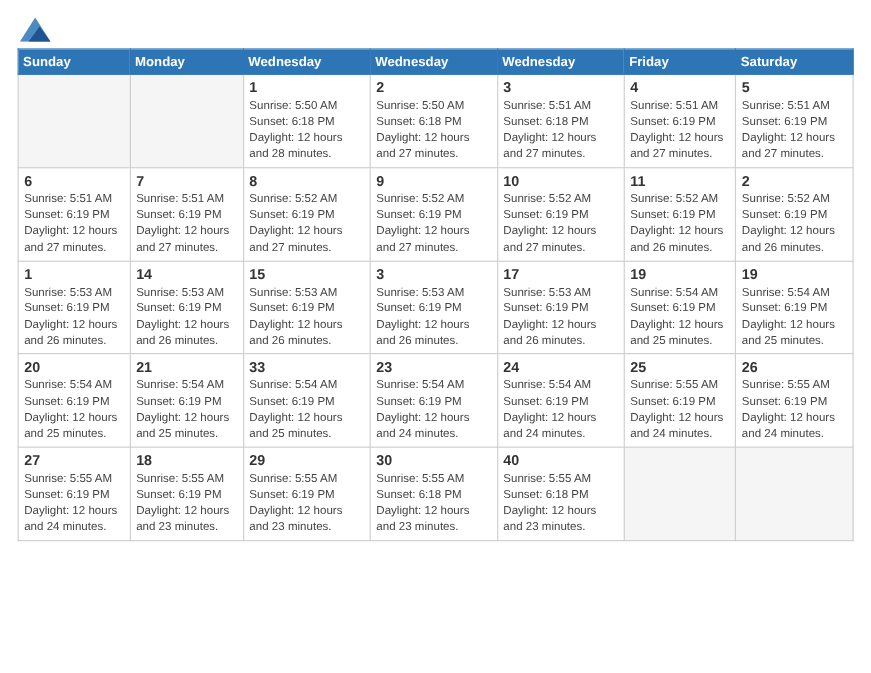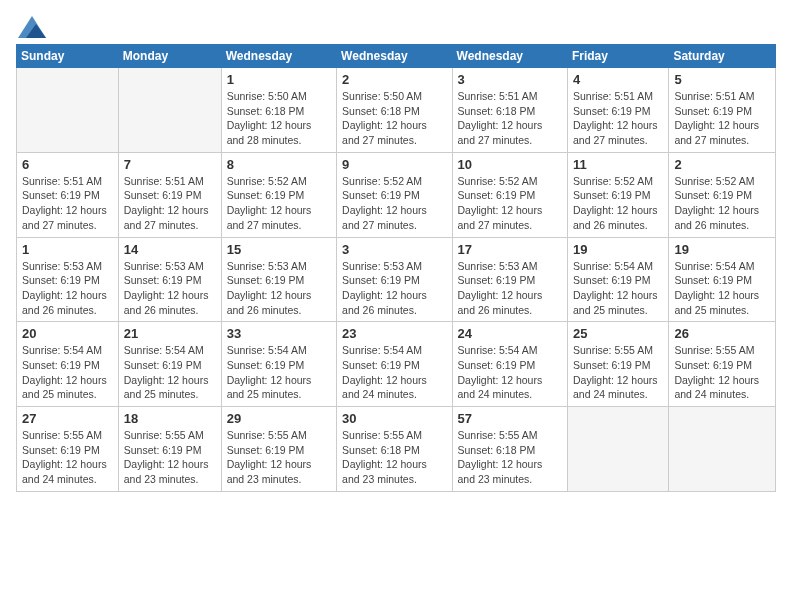--- a/index.html
+++ b/index.html
@@ -247,20 +247,20 @@
         </td>
         <td>
           <div class="day-number">29</div>
           <div class="day-info">Sunrise: 5:55 AM<br>Sunset: 6:19 PM<br>Daylight: 12 hours and 23 minutes.</div>
         </td>
         <td>
           <div class="day-number">30</div>
           <div class="day-info">Sunrise: 5:55 AM<br>Sunset: 6:18 PM<br>Daylight: 12 hours and 23 minutes.</div>
         </td>
         <td>
-          <div class="day-number">57</div>
+          <div class="day-number">40</div>
           <div class="day-info">Sunrise: 5:55 AM<br>Sunset: 6:18 PM<br>Daylight: 12 hours and 23 minutes.</div>
         </td>
         <td class="empty"></td>
         <td class="empty"></td>
       </tr>
     </tbody>
 </table>
 
 </body></html>

